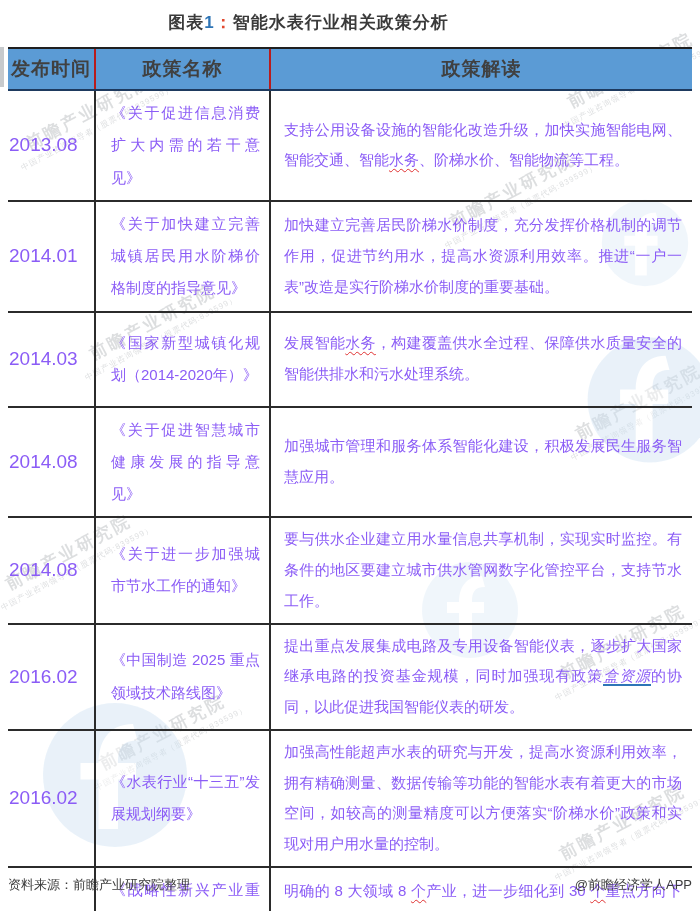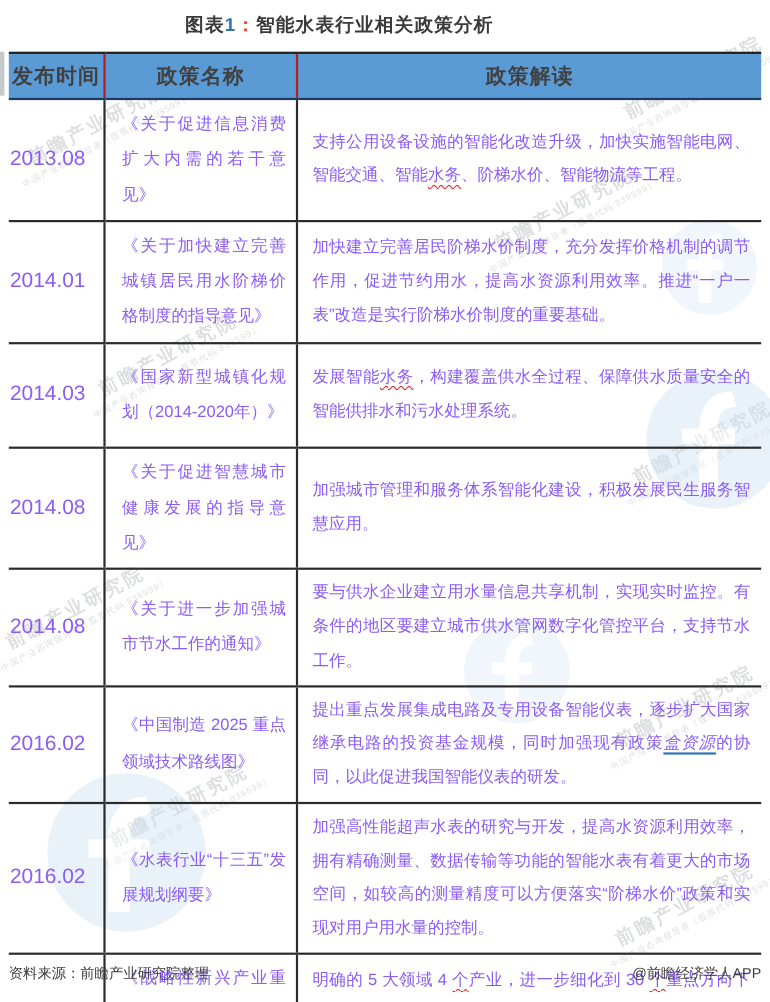--- a/index.html
+++ b/index.html
@@ -186,21 +186,21 @@
 
   <tr>
     <td class="c-date">2016.02</td>
     <td class="c-name">《水表行业“十三五”发展规划纲要》</td>
     <td class="c-interp"><span>加强高性能超声水表的研究与开发，提高水资源利用效率，拥有精确测量、数据传输等功能的智能水表有着更大的市场空间，如较高的测量精度可以方便落实“阶梯水价”政策和实现对用户用水量的控制。</span></td>
   </tr>
 
   <tr>
     <td class="c-date">2018.09</td>
     <td class="c-name">《战略性新兴产业重点产品和服务指导目录》</td>
-    <td class="c-interp"><span>明确的 5 大领域 4 </span><span class="mark-red">个</span><span>产业，进一步细化到 30 </span><span class="mark-red">个</span><span>重点方向下 174 个子方向，近 4000 项细分的产品和服务。其中智能水表行业是战略性新兴产业的重点产品。</span></td>
+    <td class="c-interp"><span>明确的 8 大领域 8 </span><span class="mark-red">个</span><span>产业，进一步细化到 30 </span><span class="mark-red">个</span><span>重点方向下 174 个子方向，近 4000 项细分的产品和服务。其中智能水表行业是战略性新兴产业的重点产品。</span></td>
   </tr>
 </tbody>
   </table>
 </div>
 
 <div class="footer">
   <span class="src">资料来源：前瞻产业研究院整理</span>
   <span class="credit">@前瞻经济学人APP</span>
 </div>
 

